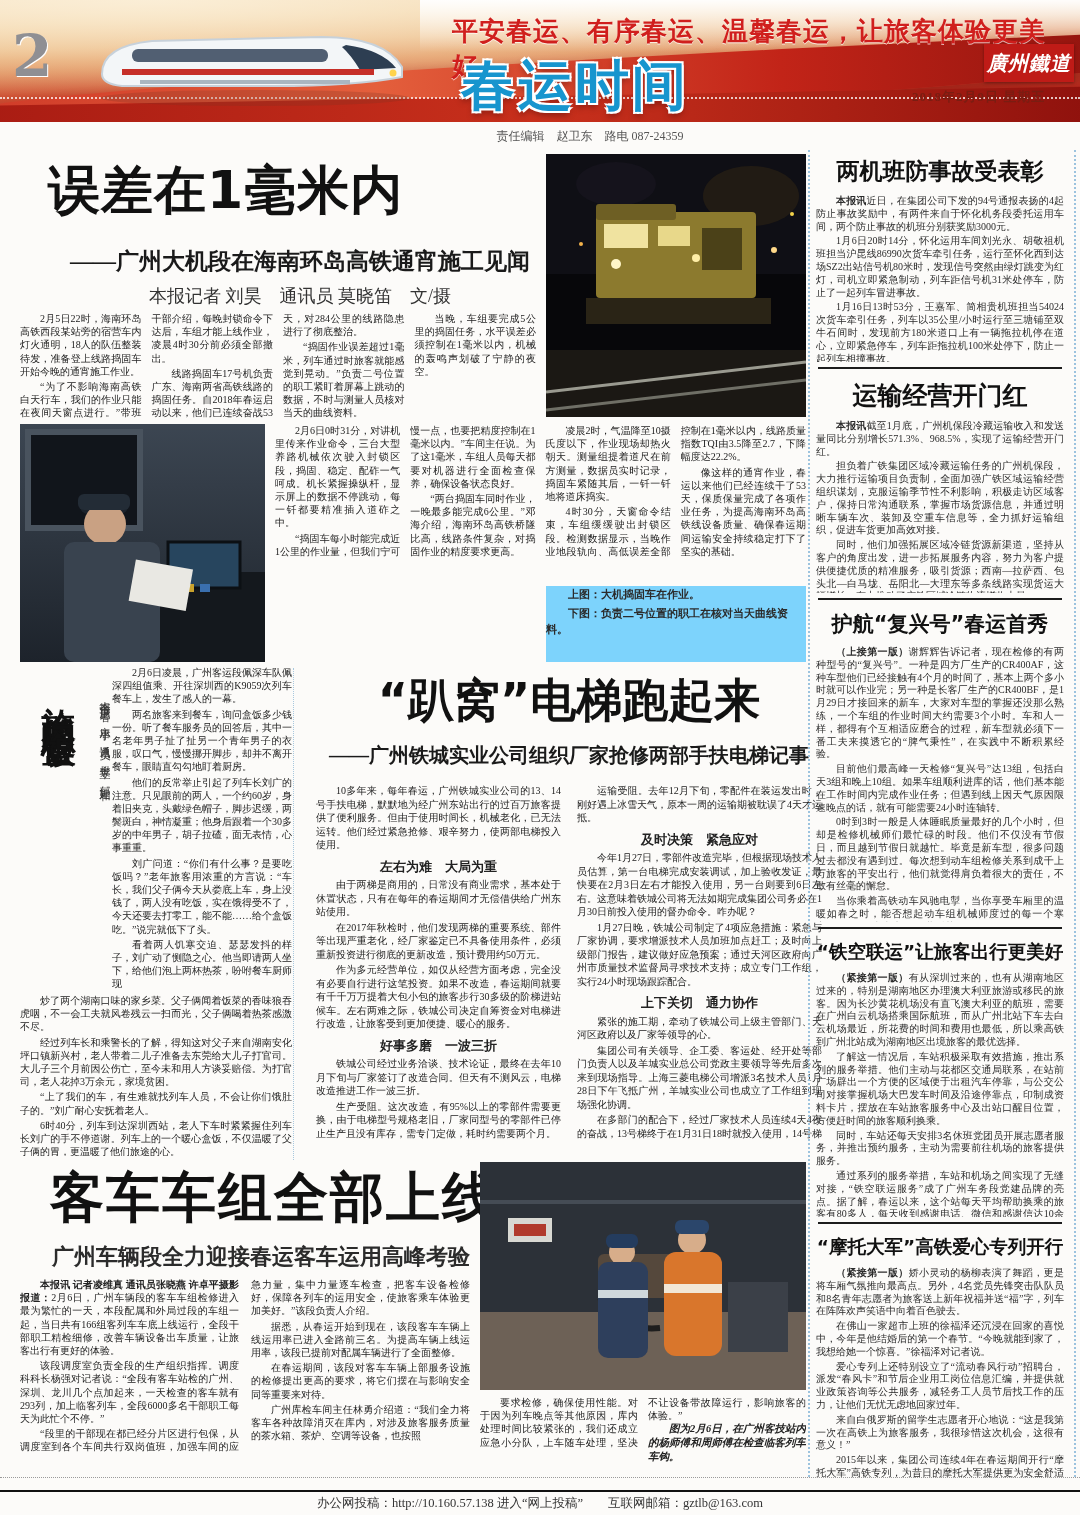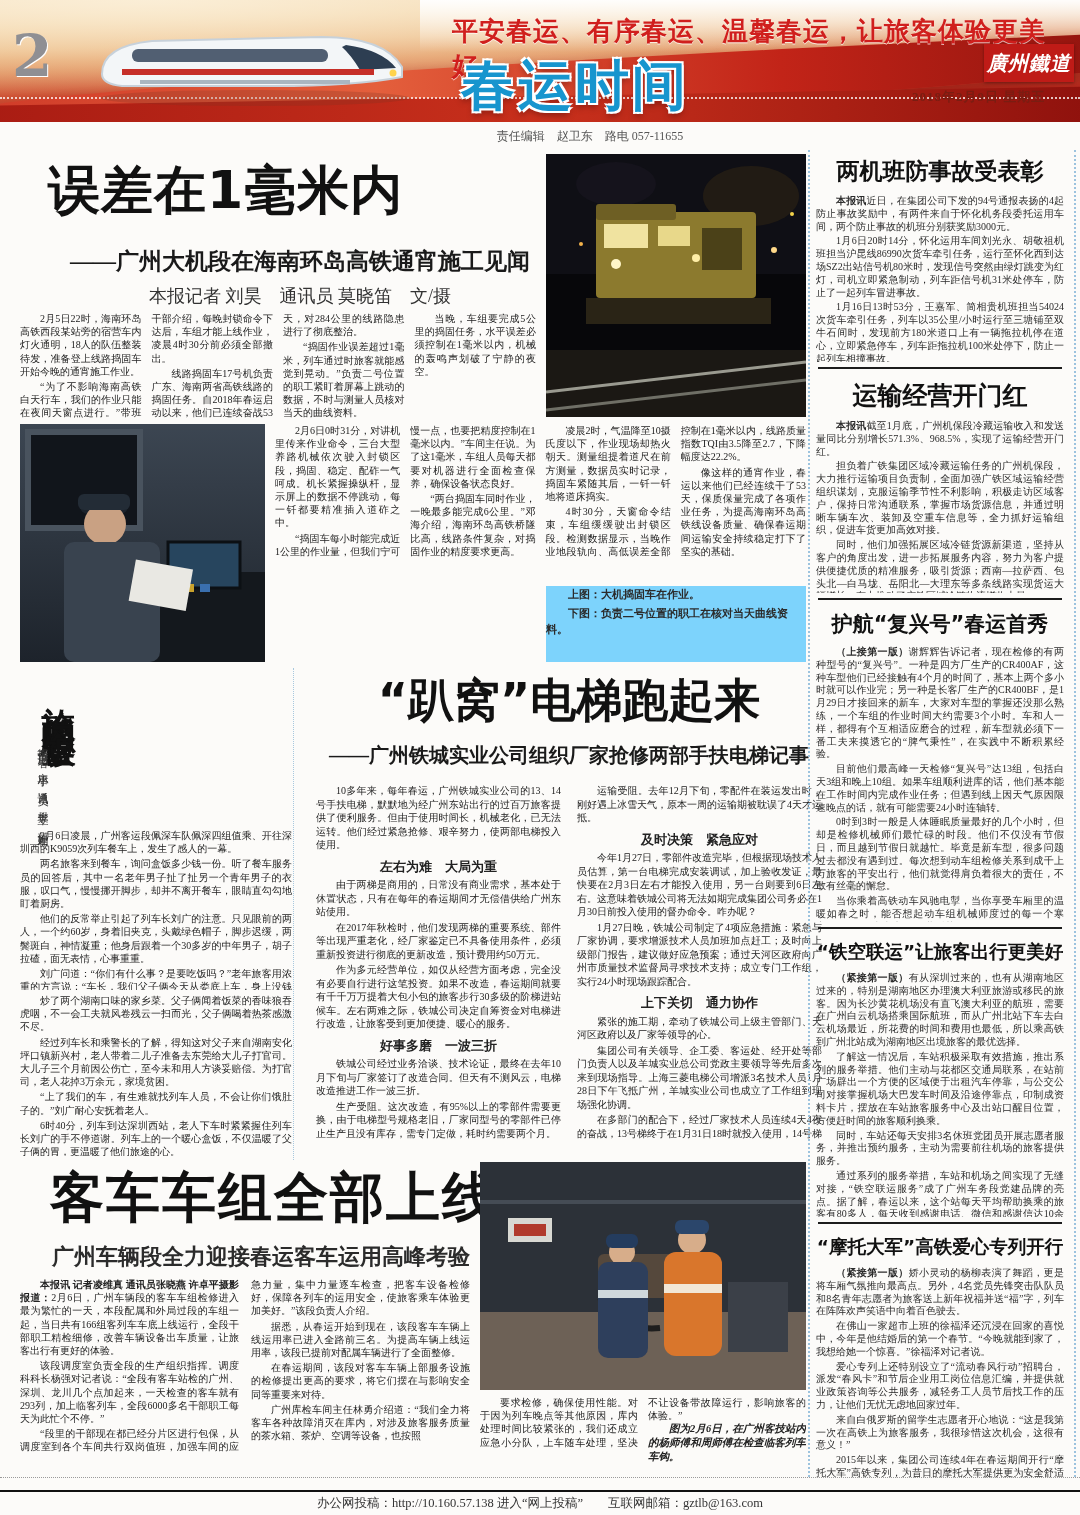--- a/index.html
+++ b/index.html
@@ -46,21 +46,21 @@
   .main-body-a{position:absolute;left:0;top:160px;width:516px;height:108px;overflow:hidden;
       column-count:4;column-gap:10px;}
   .main-body-b{position:absolute;left:255px;top:272px;width:531px;height:238px;overflow:hidden;
       column-count:4;column-gap:10px;}
   .photo-night{position:absolute;left:526px;top:2px;width:260px;height:263px;overflow:hidden;}
   .photo-cab{position:absolute;left:0;top:272px;width:245px;height:238px;overflow:hidden;}
   .main-captions{position:absolute;left:526px;top:434px;width:260px;height:76px;background:#7dd3fc;
       font-size:11px;font-weight:bold;line-height:1.5;}
   
   .lunchbox{position:absolute;left:20px;top:666px;width:272px;height:494px;}
-  .lb-row{display:flex;height:324px;overflow:hidden;flex-direction:column;}
+  .lb-row{display:flex;height:324px;overflow:hidden;}
   .lb-title{width:62px;writing-mode:vertical-rl;text-orientation:upright;font-family:"DejaVu Sans",sans-serif;
       font-weight:900;font-size:34px;letter-spacing:4px;color:#111;padding-top:14px;}
   .lb-byline{width:30px;writing-mode:vertical-rl;text-orientation:upright;font-size:11px;color:#333;
       padding-top:26px;letter-spacing:2px;}
   .lb-body{flex:1;overflow:hidden;}
   .lb-body2{margin-top:4px;height:162px;overflow:hidden;}
   
   .elevator{position:absolute;left:316px;top:666px;width:506px;height:494px;}
   .elev-headline{text-align:center;font-family:"DejaVu Sans",sans-serif;font-weight:900;font-size:46px;
       margin:4px 0 10px;color:#111;}
@@ -113,21 +113,21 @@
       <rect x="32" y="59" width="252" height="6" fill="#c62f28"></rect>
       <circle cx="303" cy="63" r="3.5" fill="#ffd34d"></circle>
       <rect x="50" y="70" width="210" height="4" fill="#aab6c0"></rect>
     </svg>
     <div class="page-number">2</div>
     <div class="slogan">平安春运、有序春运、温馨春运，让旅客体验更美好</div>
     <div class="section-title">春运时间</div>
     <div class="paper-logo">廣州鐵道</div>
     <div class="date-line">2018年2月9日 星期五</div>
   </div>
-  <div class="editor-line">责任编辑　赵卫东　路电 057-11655</div>
+  <div class="editor-line">责任编辑　赵卫东　路电 087-24359</div>
 
   <div class="main-article">
     <div class="main-headline mh">误差在1毫米内</div>
     <div class="main-subhead">——广州大机段在海南环岛高铁通宵施工见闻</div>
     <div class="main-byline">本报记者 刘昊　通讯员 莫晓笛　文/摄</div>
     <div class="photo-night">
       <svg width="260" height="263" viewBox="0 0 260 263">
         <rect width="260" height="263" fill="#07070a"></rect>
         <rect width="260" height="120" fill="#0f0f15"></rect>
         <ellipse cx="205" cy="42" rx="48" ry="30" fill="#241d14" opacity=".9"></ellipse>

